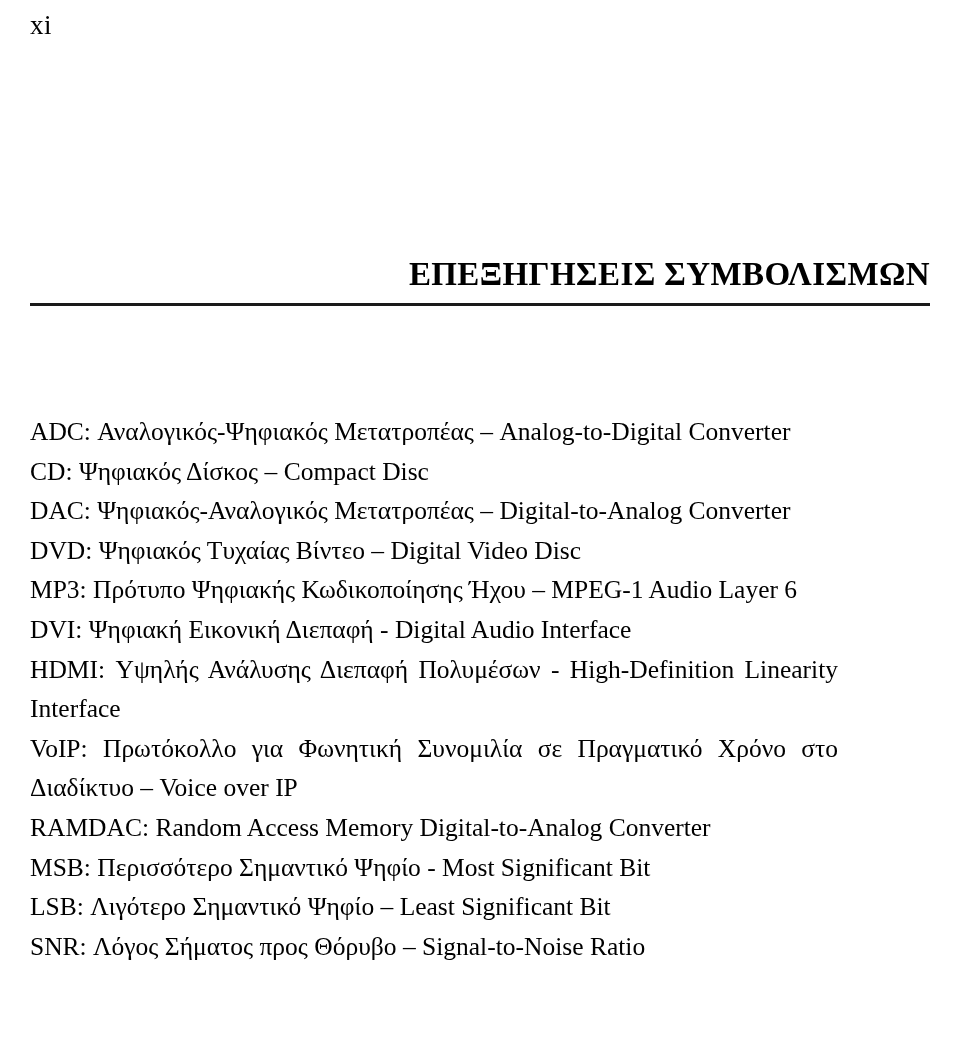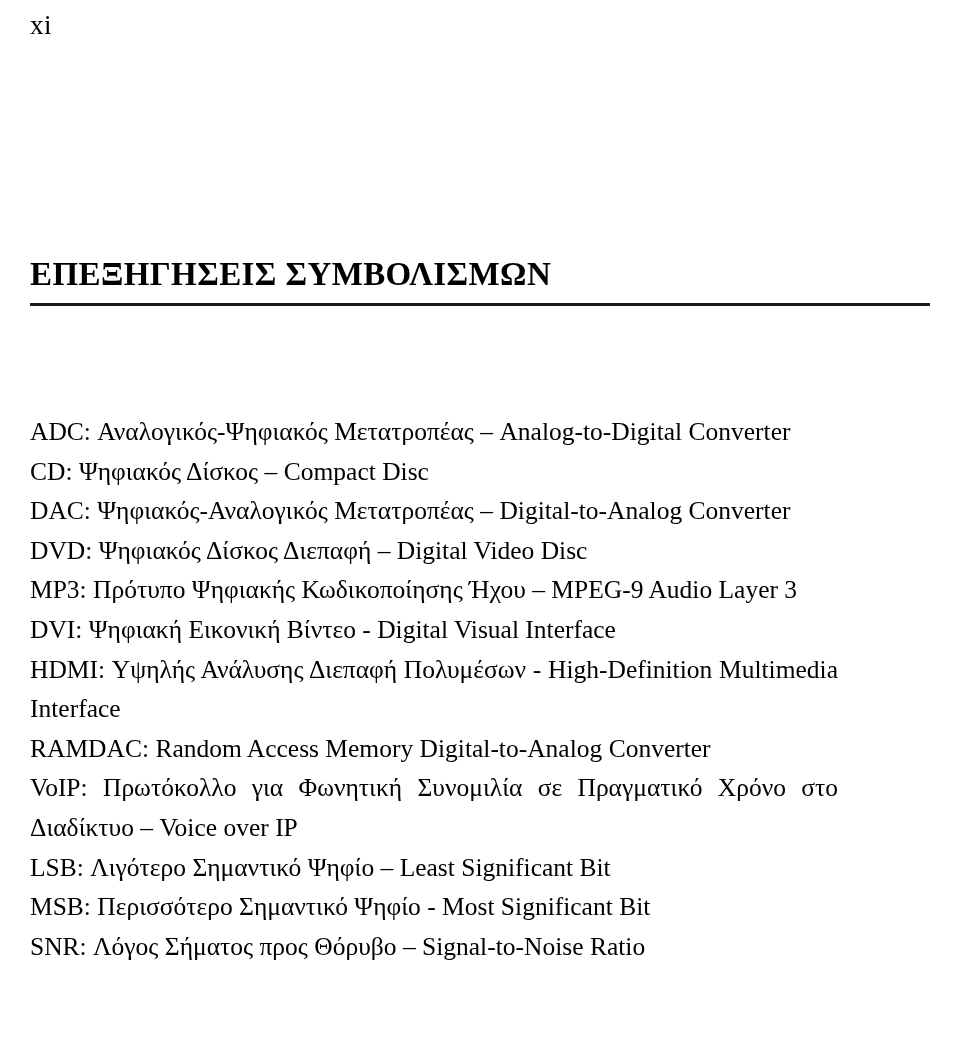--- a/index.html
+++ b/index.html
@@ -28,20 +28,21 @@
     left: 30px;
     font-size: 27px;
     line-height: 34px;
     letter-spacing: 0.5px;
   }
   .heading-block {
     position: absolute;
     top: 252px;
     left: 30px;
     width: 900px;
+    text-align: right;
   }
   .heading-title {
     font-size: 33px;
     font-weight: bold;
     line-height: 44px;
     letter-spacing: 0.4px;
     white-space: nowrap;
   }
   .heading-rule {
     margin-top: 7px;
@@ -79,25 +80,25 @@
 
   <div class="heading-block">
     <div class="heading-title">ΕΠΕΞΗΓΗΣΕΙΣ ΣΥΜΒΟΛΙΣΜΩΝ</div>
     <div class="heading-rule"></div>
   </div>
 
   <div class="glossary">
     <p class="entry nowrap">ADC: Αναλογικός-Ψηφιακός Μετατροπέας – Analog-to-Digital Converter</p>
     <p class="entry nowrap">CD: Ψηφιακός Δίσκος – Compact Disc</p>
     <p class="entry nowrap">DAC: Ψηφιακός-Αναλογικός Μετατροπέας – Digital-to-Analog Converter</p>
-    <p class="entry nowrap">DVD: Ψηφιακός Δίσκος Διεπαφή – Digital Video Disc</p>
-    <p class="entry nowrap">MP3: Πρότυπο Ψηφιακής Κωδικοποίησης Ήχου – MPEG-9 Audio Layer 3</p>
-    <p class="entry nowrap">DVI: Ψηφιακή Εικονική Βίντεο - Digital Visual Interface</p>
-    <p class="entry">HDMI: Υψηλής Ανάλυσης Διεπαφή Πολυμέσων - High-Definition Multimedia Interface</p>
+    <p class="entry nowrap">DVD: Ψηφιακός Τυχαίας Βίντεο – Digital Video Disc</p>
+    <p class="entry nowrap">MP3: Πρότυπο Ψηφιακής Κωδικοποίησης Ήχου – MPEG-1 Audio Layer 6</p>
+    <p class="entry nowrap">DVI: Ψηφιακή Εικονική Διεπαφή - Digital Audio Interface</p>
+    <p class="entry">HDMI: Υψηλής Ανάλυσης Διεπαφή Πολυμέσων - High-Definition Linearity Interface</p>
+    <p class="entry">VoIP: Πρωτόκολλο για Φωνητική Συνομιλία σε Πραγματικό Χρόνο στο Διαδίκτυο – Voice over IP</p>
     <p class="entry nowrap">RAMDAC: Random Access Memory Digital-to-Analog Converter</p>
-    <p class="entry">VoIP: Πρωτόκολλο για Φωνητική Συνομιλία σε Πραγματικό Χρόνο στο Διαδίκτυο – Voice over IP</p>
+    <p class="entry nowrap">MSB: Περισσότερο Σημαντικό Ψηφίο - Most Significant Bit</p>
     <p class="entry nowrap">LSB: Λιγότερο Σημαντικό Ψηφίο – Least Significant Bit</p>
-    <p class="entry nowrap">MSB: Περισσότερο Σημαντικό Ψηφίο - Most Significant Bit</p>
     <p class="entry nowrap">SNR: Λόγος Σήματος προς Θόρυβο – Signal-to-Noise Ratio</p>
 
   </div>
 
 </div>
 
 </body></html>

